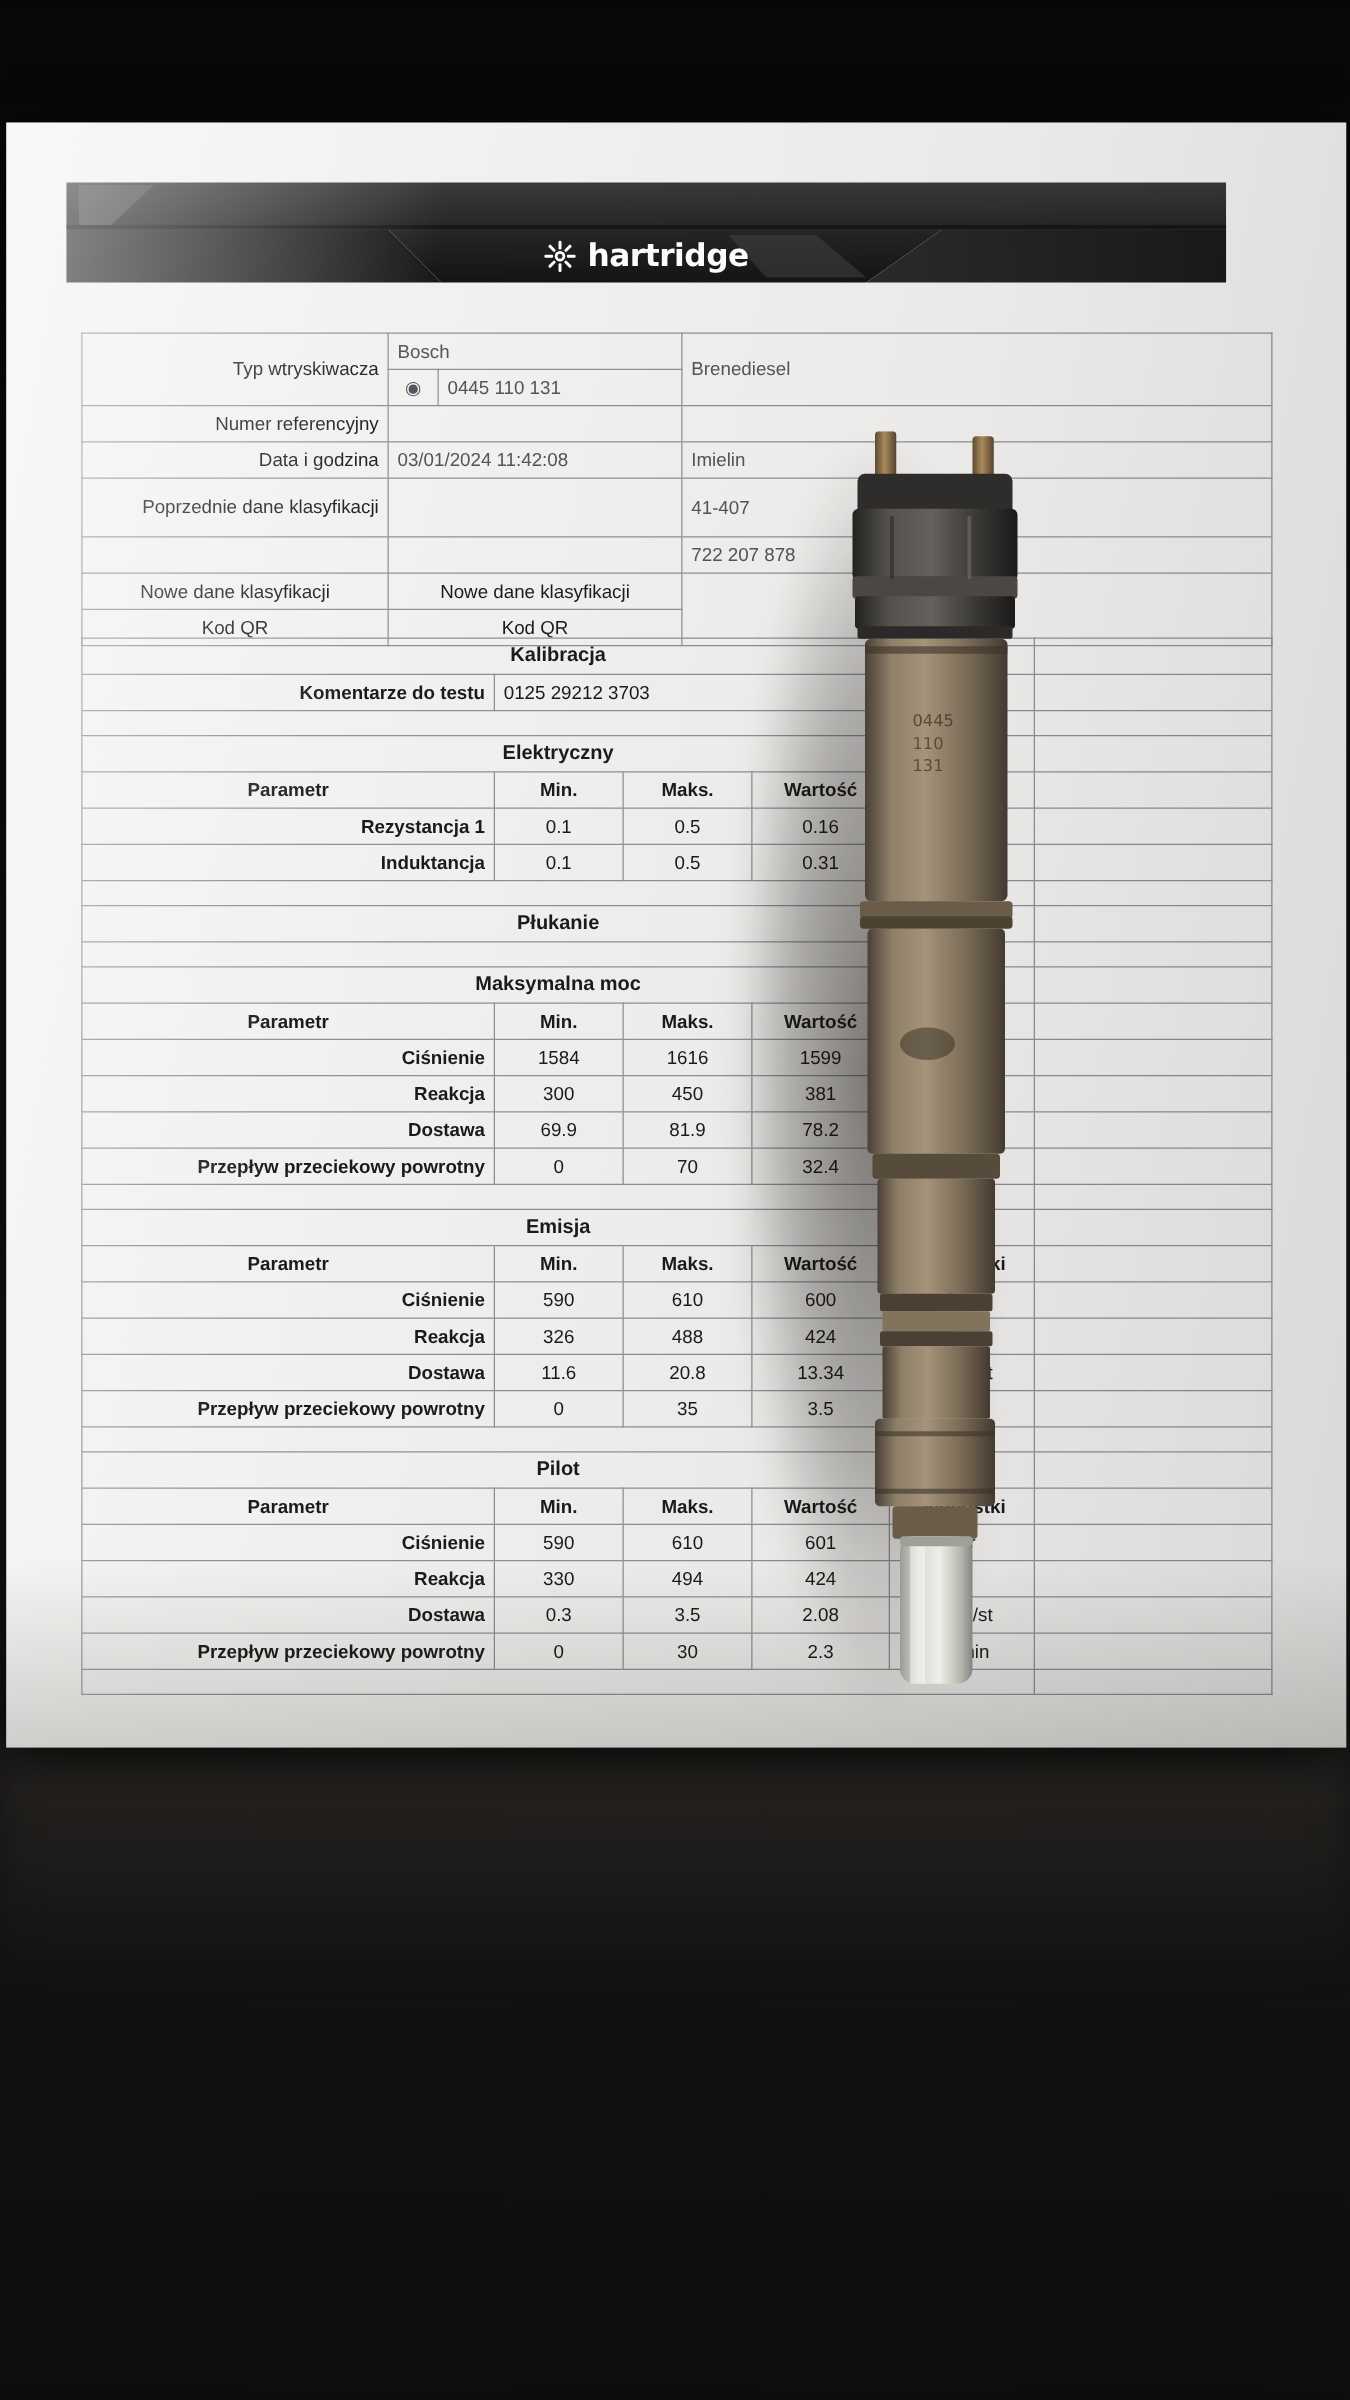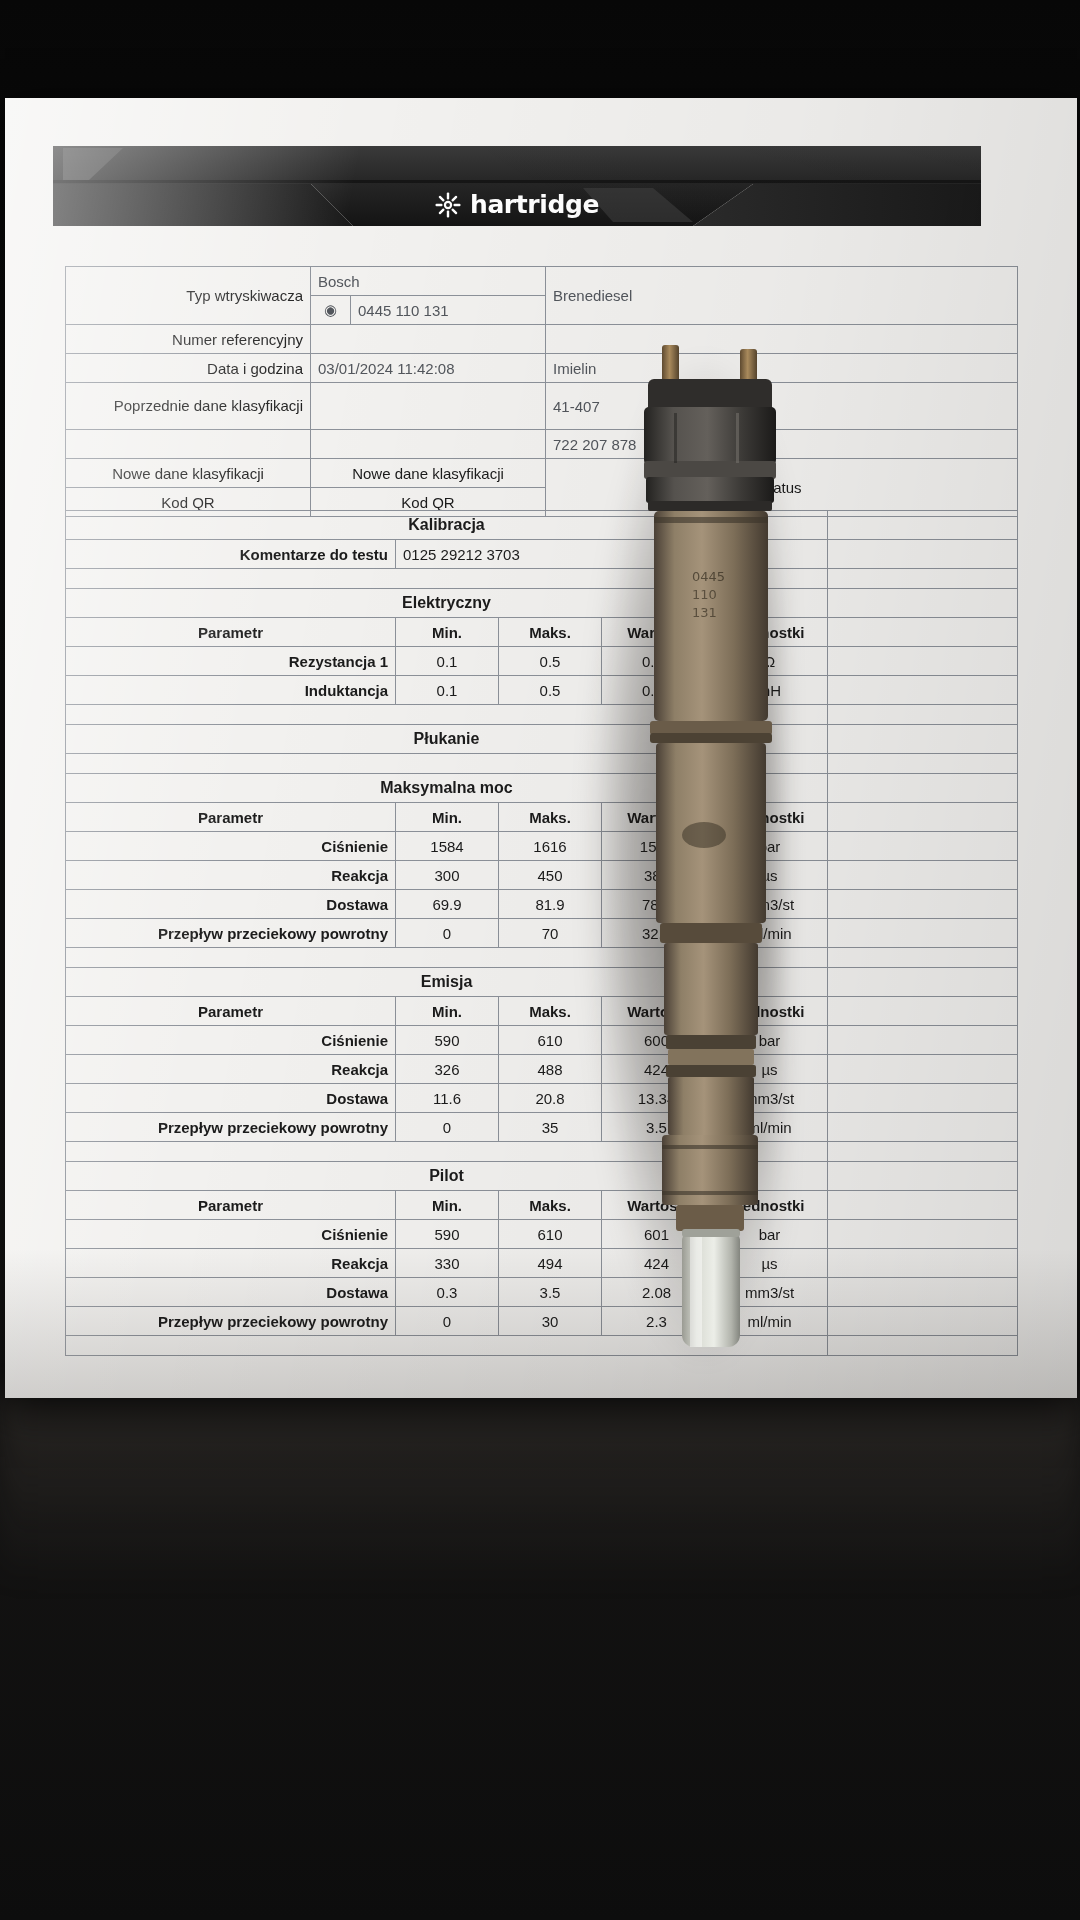--- a/index.html
+++ b/index.html
@@ -122,21 +122,21 @@
   }
   .hdr {
     text-align: center;
     font-weight: bold;
   }
   .spacer td { height: 17px; border-left: 1px solid #8c9199; border-right: 1px solid #8c9199; border-top:1px solid #8c9199; border-bottom: 1px solid #8c9199; }
 
   
   .injector {
     position: absolute;
-    left: 640px;
+    left: 678px;
     top: 345px;
     width: 180px;
     height: 1010px;
     z-index: 5;
   }
   .shadow-blob {
     position: absolute;
     left: 590px;
     top: 360px;
     width: 190px;

